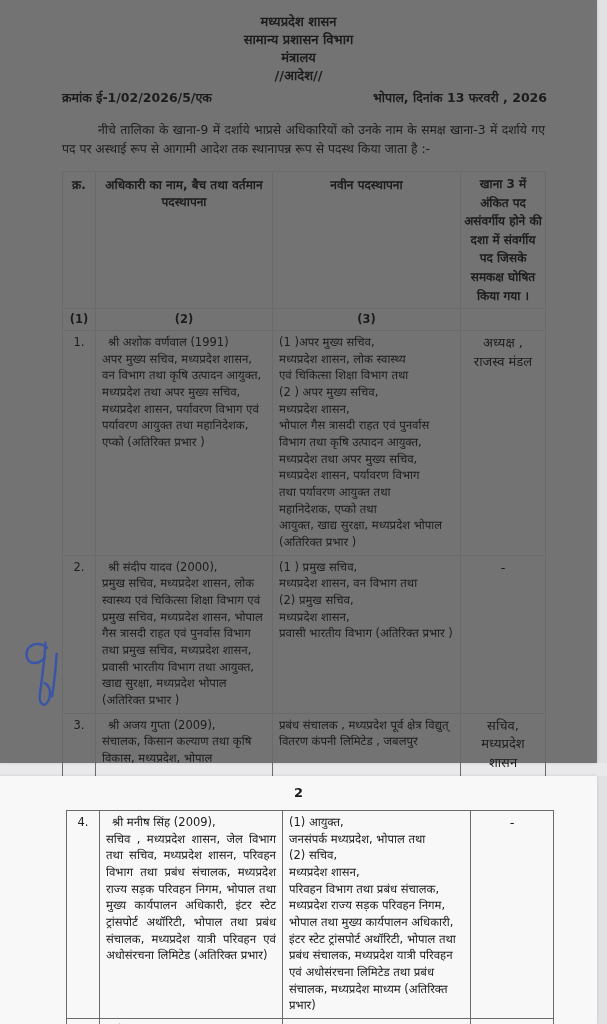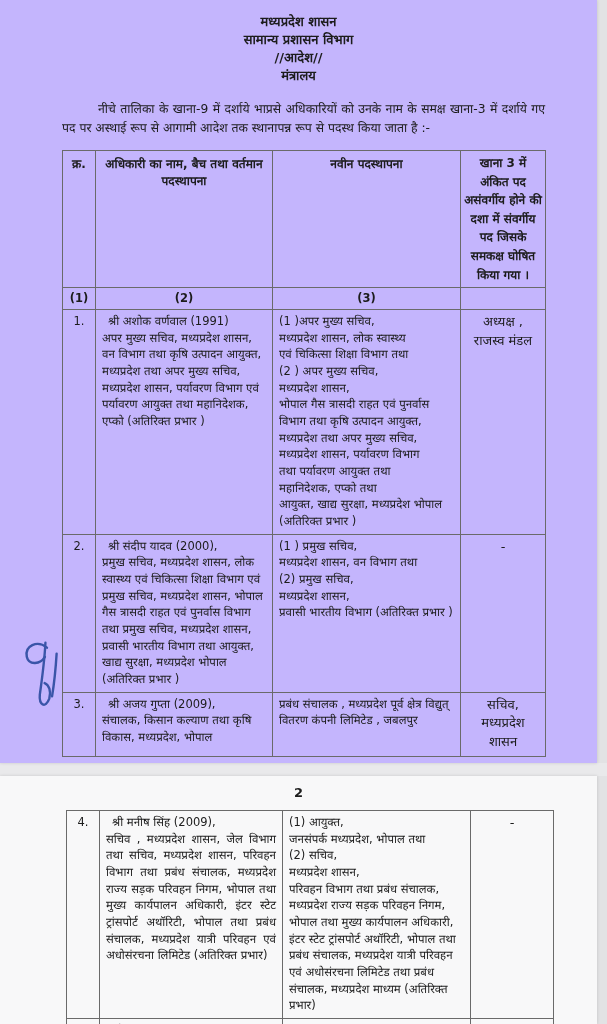--- a/index.html
+++ b/index.html
@@ -5,21 +5,21 @@
   html,body{
     margin:0; padding:0;
     width:607px; height:1024px;
     overflow:hidden;
     background:#e2e2e4;
     font-family:"DejaVu Sans", sans-serif;
     color:#1c1c1c;
   }
   .page{
     width:597px;
-    background:#c4b5fd;
+    background:#737373;
     position:relative;
     box-shadow:0 0 3px rgba(0,0,0,.15);
   }
   .page1{ height:763px; }
   .page-gap{ height:13px; background:#e9e9eb; }
   .page2{ height:248px; background:#f8f8f9; overflow:hidden; }
 
   .doc-head{ text-align:center; padding-top:13px; }
   .doc-head div{ font-weight:bold; font-size:13px; line-height:18px; }
 
@@ -64,24 +64,28 @@
     transform:rotate(-6deg);
   }
 </style>
 </head>
 <body>
 
 <div class="page page1">
   <div class="doc-head">
     <div>मध्यप्रदेश शासन</div>
     <div>सामान्य प्रशासन विभाग</div>
+    <div>मंत्रालय</div>
     <div>//आदेश//</div>
-    <div>मंत्रालय</div>
   </div>
 
+  <div class="ref-row">
+    <span>क्रमांक ई-1/02/2026/5/एक</span>
+    <span>भोपाल, दिनांक 13 फरवरी , 2026</span>
+  </div>
 
   <div class="intro">नीचे तालिका के खाना-9 में दर्शाये भाप्रसे अधिकारियों को उनके नाम के समक्ष खाना-3 में दर्शाये गए पद पर अस्थाई रूप से आगामी आदेश तक स्थानापन्न रूप से पदस्थ किया जाता है :-</div>
 
   <table class="doc-table">
     <colgroup>
         <col style="width:33px">
         <col style="width:177px">
         <col style="width:188px">
         <col style="width:85px">
       </colgroup>

